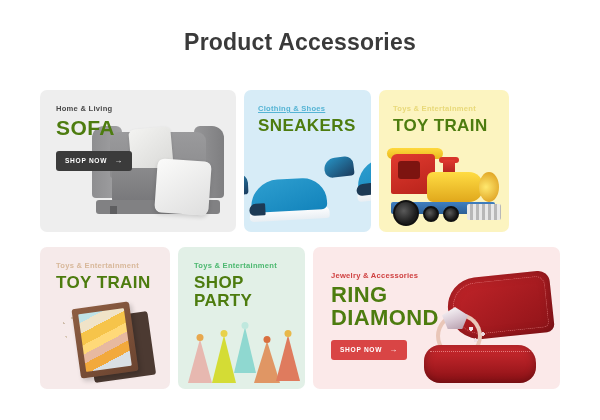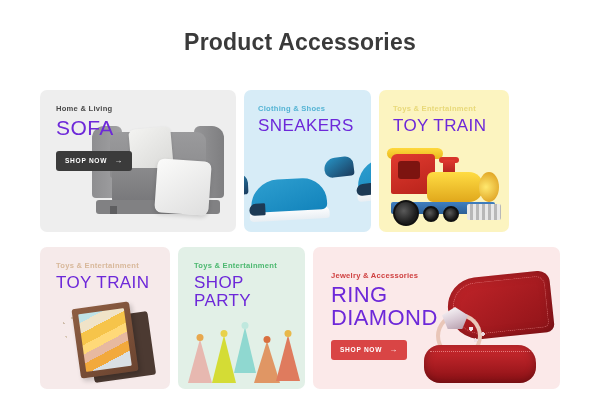--- a/index.html
+++ b/index.html
@@ -48,32 +48,32 @@
 
   .eyebrow {
     font-size: 7.6px;
     font-weight: bold;
     letter-spacing: 0.25px;
     margin-bottom: 4px;
     white-space: nowrap;
   }
   .headline {
     font-size: 21px;
-    font-weight: normal;
-    color: #6d28d9;
+    font-weight: bold;
+    color: #4d7c0f;
     letter-spacing: 0.4px;
     line-height: 1.04;
     white-space: nowrap;
   }
   .c2 .headline, .c3 .headline { font-size: 17px; }
   .c4 .headline, .c5 .headline { font-size: 17px; }
   .c6 .headline { font-size: 22px; }
 
   .eb-dark  { color: #4a4a4a; }
-  .eb-blue  { color: #55b4d4; }
+  .eb-blue  { color: #55b4d4; text-decoration: underline; }
   .eb-yellow{ color: #e8d979; }
   .eb-tan   { color: #d8b89a; }
   .eb-green { color: #4cb870; }
   .eb-red   { color: #cf4040; }
 
   .btn {
     display: inline-flex;
     align-items: center;
     gap: 7px;
     border: none;

